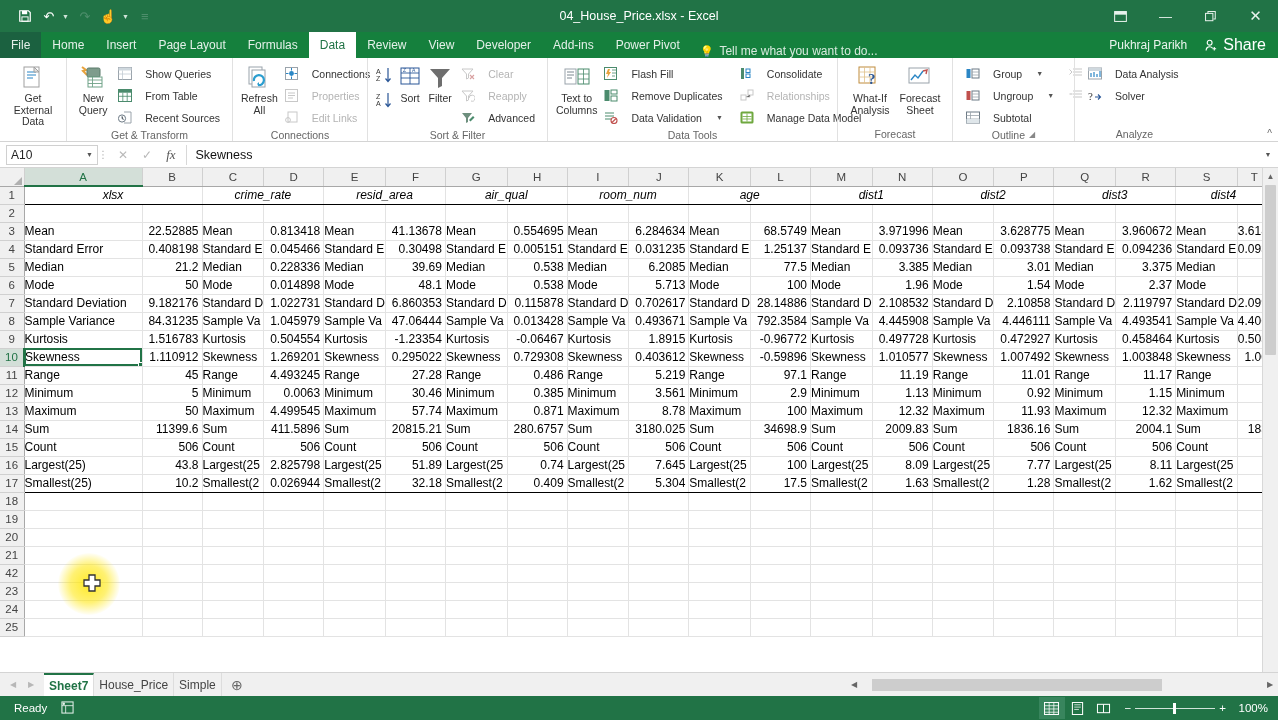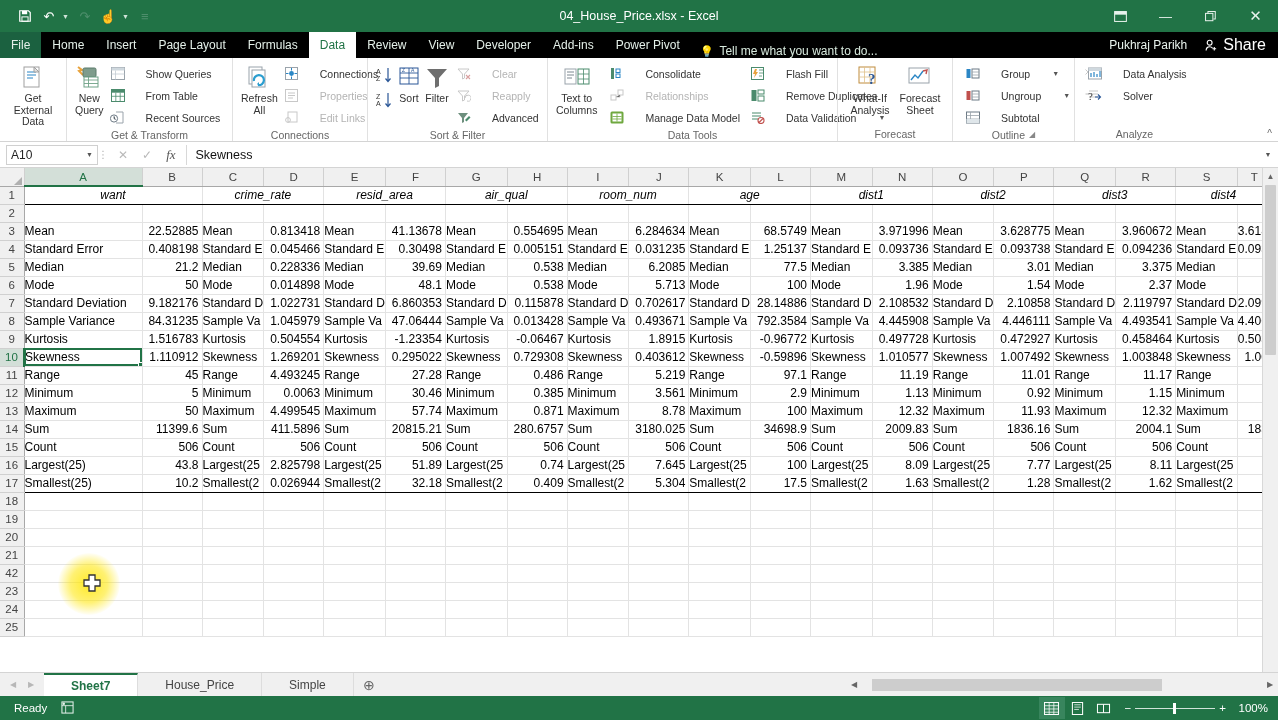--- a/index.html
+++ b/index.html
@@ -30,21 +30,21 @@
   }
   .win-ctrls { margin-left: auto; display: flex; align-items: center; height: 32px; }
   .win-btn {
     width: 45px; height: 32px; display: flex; align-items: center; justify-content: center;
     color: #e8f2ec; font-size: 13px;
   }
   .win-btn.close { font-size: 15px; }
 
   
   .tabsbar {
-    height: 26px; background: #000000; display: flex; align-items: flex-end;
+    height: 26px; background: #15803d; display: flex; align-items: flex-end;
     position: relative; flex: none;
   }
   .rtab {
     height: 26px; padding: 0 11px; color: #e4f0e9; font-size: 12px;
     display: flex; align-items: center; white-space: nowrap;
   }
   .rtab.file { background: #1b6140; }
   .rtab.active { background: #fff; color: #217346; font-weight: normal; }
   .tellme { display: flex; align-items: center; gap: 5px; padding: 0 10px; color: #d8eade; font-size: 12px; }
   .bulb { font-size: 11px; color: #ffd966; }
@@ -71,21 +71,21 @@
     width: 58px; padding-top: 2px; font-size: 10.5px; color: #333; line-height: 11.5px; text-align: center;
   }
   .big-btn .ico { height: 30px; display: flex; align-items: center; justify-content: center; }
   .big-btn .lbl { white-space: pre-line; }
   .big-btn.w48 { width: 48px; }
   .big-btn.w52 { width: 52px; }
   .big-btn.w62 { width: 62px; justify-content: center; }
 
   .small-col { display: flex; flex-direction: column; gap: 1px; padding-top: 2px; }
   .small-btn {
-    display: flex; align-items: center; gap: 20px; font-size: 10.5px; color: #333;
+    display: flex; align-items: center; gap: 12px; font-size: 10.5px; color: #333;
     height: 21px; padding: 0 4px; white-space: nowrap;
   }
   .small-btn.disabled { color: #b4b4b4; }
   .mini-ico { width: 16px; height: 16px; display: flex; align-items: center; justify-content: center; font-size: 12px; }
   .caret { font-size: 7px; color: #555; margin-left: 2px; }
 
   .sorticons { display: flex; flex-direction: column; gap: 2px; padding-top: 3px; }
   .sorticon { font-size: 11px; color: #2b5797; height: 23px; display: flex; align-items: center; }
   .collapse-ribbon { position: absolute; right: 6px; bottom: 2px; font-size: 10px; color: #666; }
 
@@ -163,21 +163,21 @@
   .vs-thumb { position: absolute; top: 17px; left: 2px; right: 2px; height: 170px; background: #cdcdcd; border-radius: 1px; }
 
   
   .sheetbar {
     height: 24px; background: #f0f0f0; display: flex; align-items: center; flex: none;
     border-top: 1px solid #d4d4d4;
   }
   .tab-navs { display: flex; gap: 0; padding: 0 4px; }
   .tab-nav { width: 18px; text-align: center; font-size: 8px; color: #b7b7b7; }
   .sheet-tab {
-    height: 23px; padding: 0 27px; display: flex; align-items: center; font-size: 12px;
+    height: 23px; padding: 0 5px; display: flex; align-items: center; font-size: 12px;
     color: #444; border-right: 1px solid #ddd;
   }
   .sheet-tab.active { background: #fff; color: #217346; font-weight: bold; border-top: 2px solid #217346; }
   .add-sheet { width: 30px; text-align: center; color: #666; font-size: 14px; }
   .hscroll-area { margin-left: auto; display: flex; align-items: center; height: 24px; }
   .hs-arrow { width: 16px; text-align: center; font-size: 8px; color: #666; background: #f0f0f0; }
   .hs-track { width: 400px; height: 14px; background: #f0f0f0; position: relative; }
   .hs-thumb { position: absolute; left: 10px; top: 1px; width: 290px; height: 12px; background: #cdcdcd; }
 
   
@@ -458,20 +458,53 @@
             <svg width="28" height="24" viewBox="0 0 28 24">
                 <rect x="2" y="3" width="11" height="15" fill="#fff" stroke="#9aa3ab"></rect>
                 <path d="M4 6h7M4 9h7M4 12h5" stroke="#6d7a85" stroke-width="0.9"></path>
                 <rect x="15" y="3" width="11" height="15" fill="#fff" stroke="#4b8b6d"></rect>
                 <path d="M15 8h11M15 13h11M20.5 3v15" stroke="#4b8b6d" stroke-width="0.8"></path>
               </svg>
           </span>
           <span class="lbl">Text to
 Columns</span>
         </div>
+        <div class="small-col">
+          <div class="small-btn">
+            <span class="mini-ico">
+              <svg width="14" height="13" viewBox="0 0 14 13">
+                  <rect x="0.5" y="0.5" width="12" height="12" fill="#fff" stroke="#4b8b6d"></rect>
+                  <path d="M4 2l-2 5h2l-1 4 4-6H5l1-3z" fill="#e8a33d"></path>
+                  <path d="M8 3h4M8 6h4M8 9h3" stroke="#4b8b6d" stroke-width="0.8"></path>
+                </svg>
+            </span>
+            <span>Flash Fill</span>
+          </div>
+          <div class="small-btn">
+            <span class="mini-ico">
+              <svg width="14" height="13" viewBox="0 0 14 13">
+                  <rect x="0.5" y="1" width="5" height="11" fill="#4b8b6d"></rect>
+                  <rect x="7" y="1" width="6" height="4" fill="#fff" stroke="#4b8b6d"></rect>
+                  <rect x="7" y="7" width="6" height="5" fill="#fff" stroke="#4b8b6d"></rect>
+                </svg>
+            </span>
+            <span>Remove Duplicates</span>
+          </div>
+          <div class="small-btn">
+            <span class="mini-ico">
+              <svg width="14" height="13" viewBox="0 0 14 13">
+                  <path d="M1 2h9M1 5h9M1 8h6" stroke="#4b8b6d" stroke-width="1"></path>
+                  <circle cx="10" cy="9.5" r="3" fill="none" stroke="#c0504d" stroke-width="1.1"></circle>
+                  <path d="M8 11.5l4-4" stroke="#c0504d" stroke-width="1.1"></path>
+                </svg>
+            </span>
+            <span>Data Validation</span>
+            <span class="caret">▼</span>
+          </div>
+        </div>
         <div class="small-col" style="margin-left:6px">
           <div class="small-btn">
             <span class="mini-ico">
               <svg width="14" height="13" viewBox="0 0 14 13">
                   <rect x="1" y="1" width="3" height="11" fill="#4b8b6d"></rect>
                   <rect x="6" y="2" width="4" height="3.5" fill="none" stroke="#2b86c5"></rect>
                   <rect x="6" y="7" width="4" height="3.5" fill="none" stroke="#2b86c5"></rect>
                 </svg>
             </span>
             <span>Consolidate</span>
@@ -488,53 +521,20 @@
           </div>
           <div class="small-btn">
             <span class="mini-ico">
               <svg width="14" height="13" viewBox="0 0 14 13">
                   <rect x="0.5" y="0.5" width="13" height="12" rx="1.5" fill="#6fa83f"></rect>
                   <rect x="2.5" y="2.5" width="9" height="8" fill="#fff"></rect>
                   <path d="M2.5 5.5h9M2.5 8h9M7 2.5v8" stroke="#6fa83f" stroke-width="0.8"></path>
                 </svg>
             </span>
             <span>Manage Data Model</span>
-          </div>
-        </div>
-        <div class="small-col">
-          <div class="small-btn">
-            <span class="mini-ico">
-              <svg width="14" height="13" viewBox="0 0 14 13">
-                  <rect x="0.5" y="0.5" width="12" height="12" fill="#fff" stroke="#4b8b6d"></rect>
-                  <path d="M4 2l-2 5h2l-1 4 4-6H5l1-3z" fill="#e8a33d"></path>
-                  <path d="M8 3h4M8 6h4M8 9h3" stroke="#4b8b6d" stroke-width="0.8"></path>
-                </svg>
-            </span>
-            <span>Flash Fill</span>
-          </div>
-          <div class="small-btn">
-            <span class="mini-ico">
-              <svg width="14" height="13" viewBox="0 0 14 13">
-                  <rect x="0.5" y="1" width="5" height="11" fill="#4b8b6d"></rect>
-                  <rect x="7" y="1" width="6" height="4" fill="#fff" stroke="#4b8b6d"></rect>
-                  <rect x="7" y="7" width="6" height="5" fill="#fff" stroke="#4b8b6d"></rect>
-                </svg>
-            </span>
-            <span>Remove Duplicates</span>
-          </div>
-          <div class="small-btn">
-            <span class="mini-ico">
-              <svg width="14" height="13" viewBox="0 0 14 13">
-                  <path d="M1 2h9M1 5h9M1 8h6" stroke="#4b8b6d" stroke-width="1"></path>
-                  <circle cx="10" cy="9.5" r="3" fill="none" stroke="#c0504d" stroke-width="1.1"></circle>
-                  <path d="M8 11.5l4-4" stroke="#c0504d" stroke-width="1.1"></path>
-                </svg>
-            </span>
-            <span>Data Validation</span>
-            <span class="caret">▼</span>
           </div>
         </div>
       </div>
       <div class="rgroup-label">Data Tools</div>
     </div>
 
     <div class="rgroup" style="width:115px">
       <div class="rgroup-body">
         <div class="big-btn w52">
           <span class="ico">
@@ -712,21 +712,21 @@
             <th class="colhdr">N</th>
             <th class="colhdr">O</th>
             <th class="colhdr">P</th>
             <th class="colhdr">Q</th>
             <th class="colhdr">R</th>
             <th class="colhdr">S</th>
             <th class="colhdr">T</th>
           </tr>
           <tr>
             <th class="rowhdr">1</th>
-            <td class="cell hdrname botline" colspan="2">want</td>
+            <td class="cell hdrname botline" colspan="2">xlsx</td>
             <td class="cell hdrname botline" colspan="2">crime_rate</td>
             <td class="cell hdrname botline" colspan="2">resid_area</td>
             <td class="cell hdrname botline" colspan="2">air_qual</td>
             <td class="cell hdrname botline" colspan="2">room_num</td>
             <td class="cell hdrname botline" colspan="2">age</td>
             <td class="cell hdrname botline" colspan="2">dist1</td>
             <td class="cell hdrname botline" colspan="2">dist2</td>
             <td class="cell hdrname botline" colspan="2">dist3</td>
             <td class="cell hdrname botline" colspan="2">dist4</td>
             <td class="cell botline"></td>

